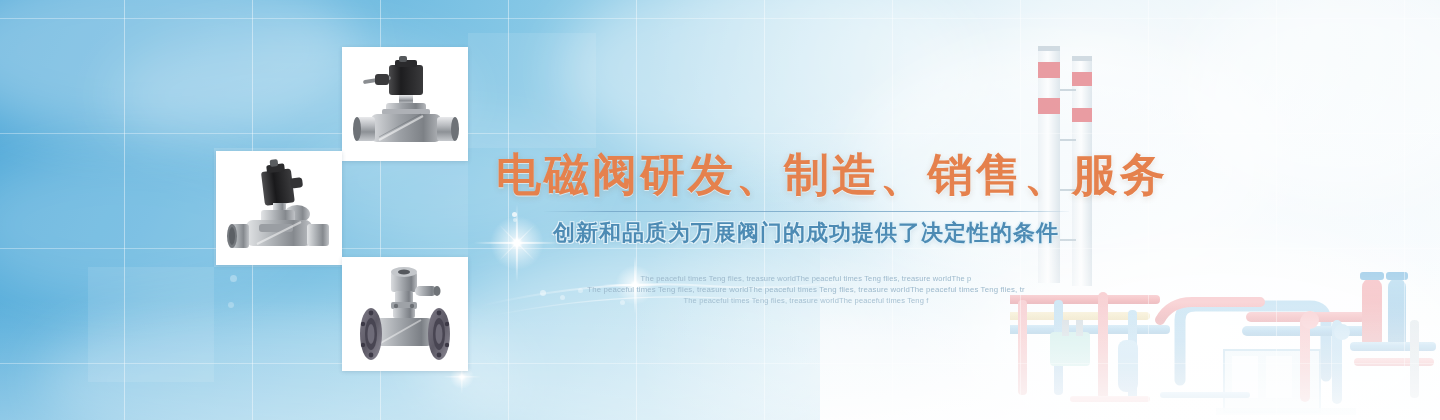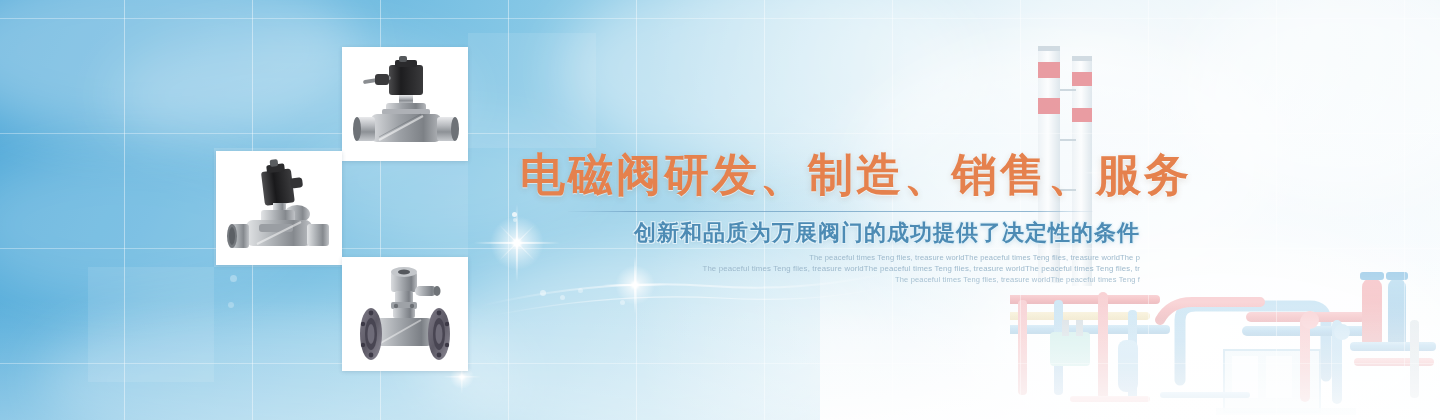--- a/index.html
+++ b/index.html
@@ -77,21 +77,21 @@
     border-radius:50%;
     background:radial-gradient(circle, rgba(255,255,255,0.85) 0%, rgba(255,255,255,0) 70%);
   }
   .dot {
     position:absolute; border-radius:50%; background:rgba(255,255,255,0.85);
     filter:blur(0.4px); pointer-events:none;
   }
   .swoosh { position:absolute; pointer-events:none; }
 
   
-  .textblock { position:absolute; left:520px; top:148px; width:620px; text-align:right; }
+  .textblock { position:absolute; left:496px; top:148px; width:620px; text-align:center; }
 
   .headline {
     font-size:45px;
     font-weight:bold;
     letter-spacing:3px;
     color:#e5814d;
     line-height:1.18;
     white-space:nowrap;
     text-shadow:0 1px 0 rgba(255,255,255,0.55), 0 2px 6px rgba(120,80,50,0.16);
   }
@@ -110,21 +110,21 @@
     white-space:nowrap;
     text-shadow:
       -1px -1px 0 rgba(226,241,249,0.95),
        1px -1px 0 rgba(226,241,249,0.95),
       -1px  1px 0 rgba(226,241,249,0.95),
        1px  1px 0 rgba(226,241,249,0.95),
        0 2px 5px rgba(70,120,155,0.20);
   }
 
   .fineprint {
-    margin-top:4px;
+    margin-top:25px;
     color:#9db9cc;
     font-size:7.5px;
     line-height:11px;
     letter-spacing:0.15px;
   }
   .fineprint div { white-space:nowrap; }
   .fp1 { }
   .fp2 { font-size:7.8px; }
   .fp3 { opacity:0.88; }
 </style>

